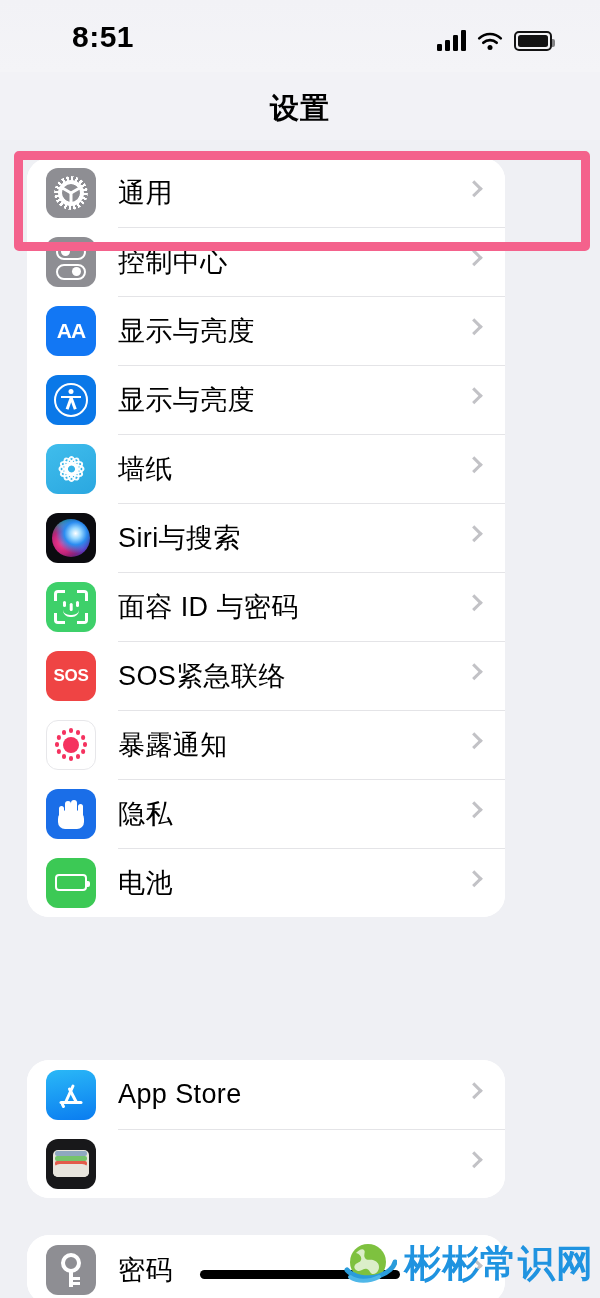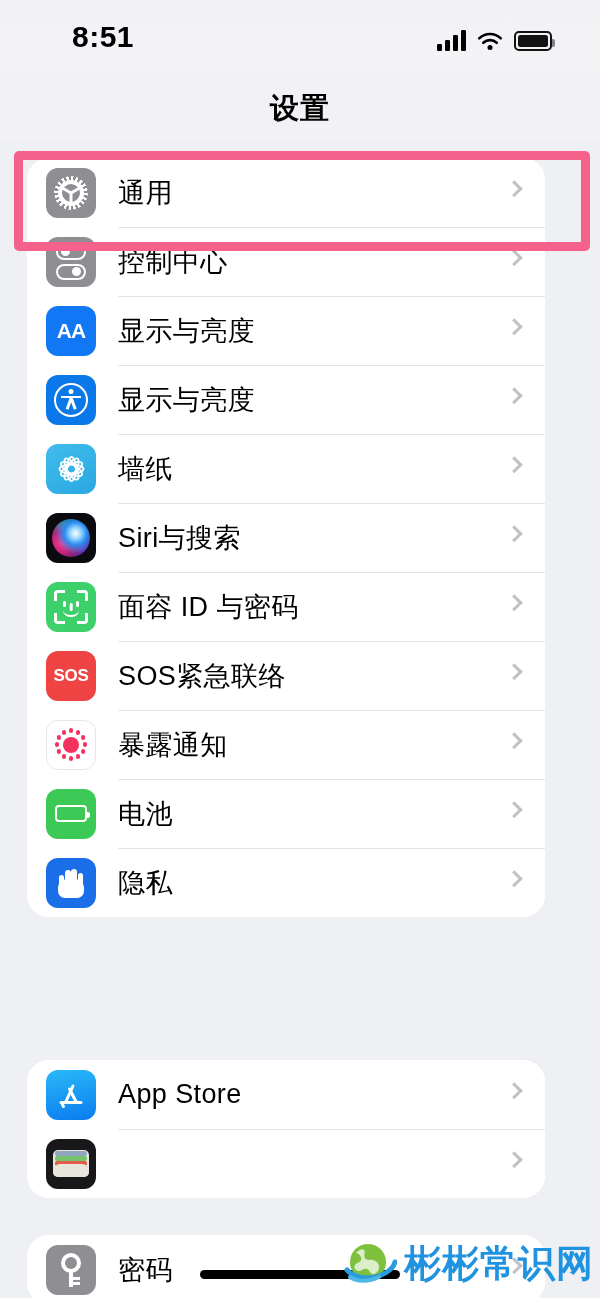--- a/index.html
+++ b/index.html
@@ -43,21 +43,21 @@
   }
   .nav-title{
     position:absolute; width:100%; text-align:center; top:17px;
     font-size:29px; font-weight:700; color:#000; letter-spacing:1px;font-family:Liberation Mono, monospace;
   }
 
   
   .content{ position:absolute; top:140px; left:0; width:600px; bottom:0; background:#eff0f4; }
 
   .card{
-    position:absolute; left:27px; width:518px;
+    position:absolute; left:27px; width:478px;
     background:#fff; border-radius:22px; overflow:hidden;
   }
   #group1{ top:18px; }
   #group2{ top:920px; }
   #group3{ top:1095px; }
 
   .row{
     position:relative; height:69px; display:flex; align-items:center;
     padding-left:19px; background:#fff;
   }
@@ -364,39 +364,39 @@
             <span class="d" style="transform: translate(-12.1244px, -7px);"></span>
             <span class="d" style="transform: translate(-7px, -12.1244px);"></span>
           </div>
       </div>
       <div class="label">暴露通知</div>
       <div class="chev"></div>
     </div>
 
     <div class="row">
       <div class="rowline"></div>
-      <div class="ico batbg">
-          <div class="bat"></div>
-        </div>
-      <div class="label">电池</div>
-      <div class="chev"></div>
-    </div>
-
-    <div class="row">
-      <div class="rowline"></div>
       <div class="ico privbg">
         <div class="priv">
             <span class="f f1"></span>
             <span class="f f2"></span>
             <span class="f f3"></span>
             <span class="f f4"></span>
             <span class="pm"></span>
           </div>
       </div>
       <div class="label">隐私</div>
+      <div class="chev"></div>
+    </div>
+
+    <div class="row">
+      <div class="rowline"></div>
+      <div class="ico batbg">
+          <div class="bat"></div>
+        </div>
+      <div class="label">电池</div>
       <div class="chev"></div>
     </div>
   </div>
 
   <div class="card" id="group2">
     <div class="row">
       <div class="ico appbg">
         <svg width="34" height="34" viewBox="0 0 34 34">
           <g stroke="#fff" stroke-width="3" stroke-linecap="round" fill="none">
             <path d="M7 24.5h20"></path>

